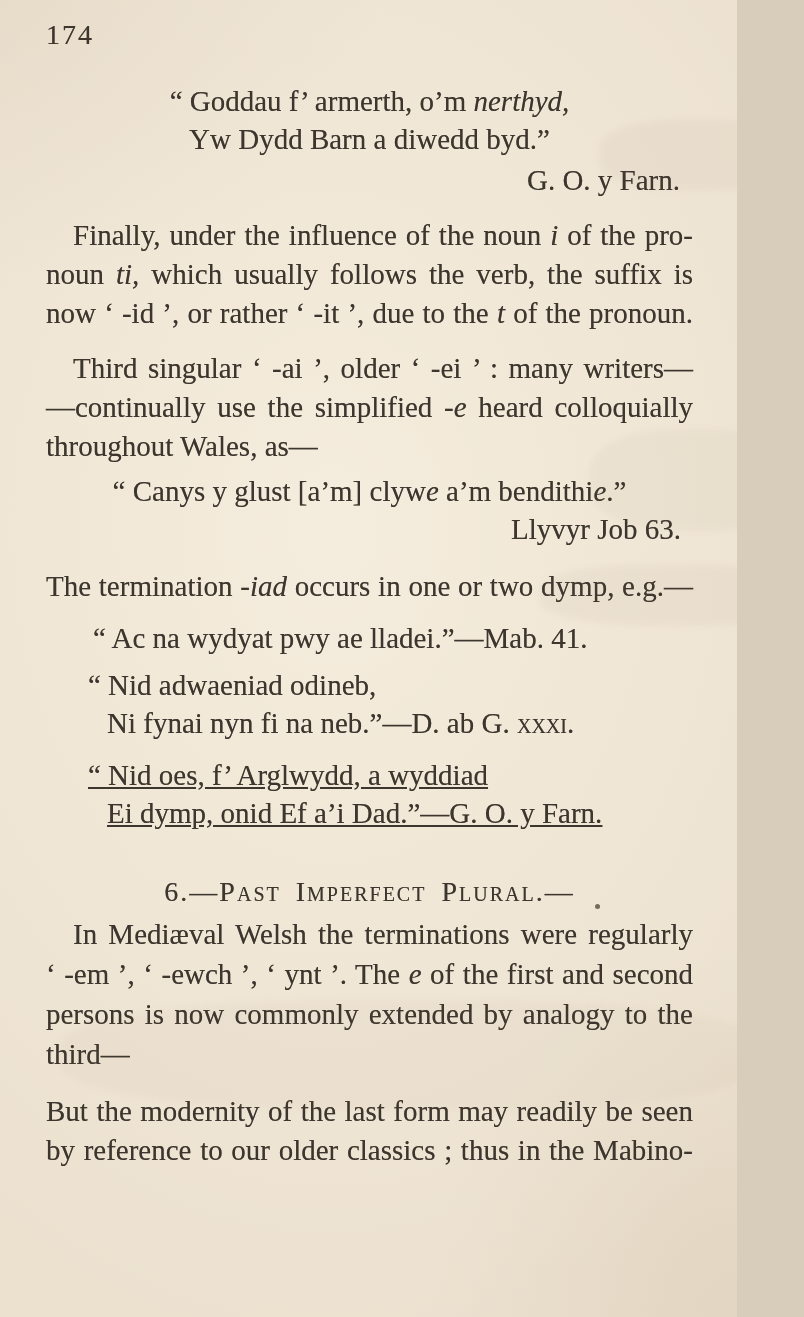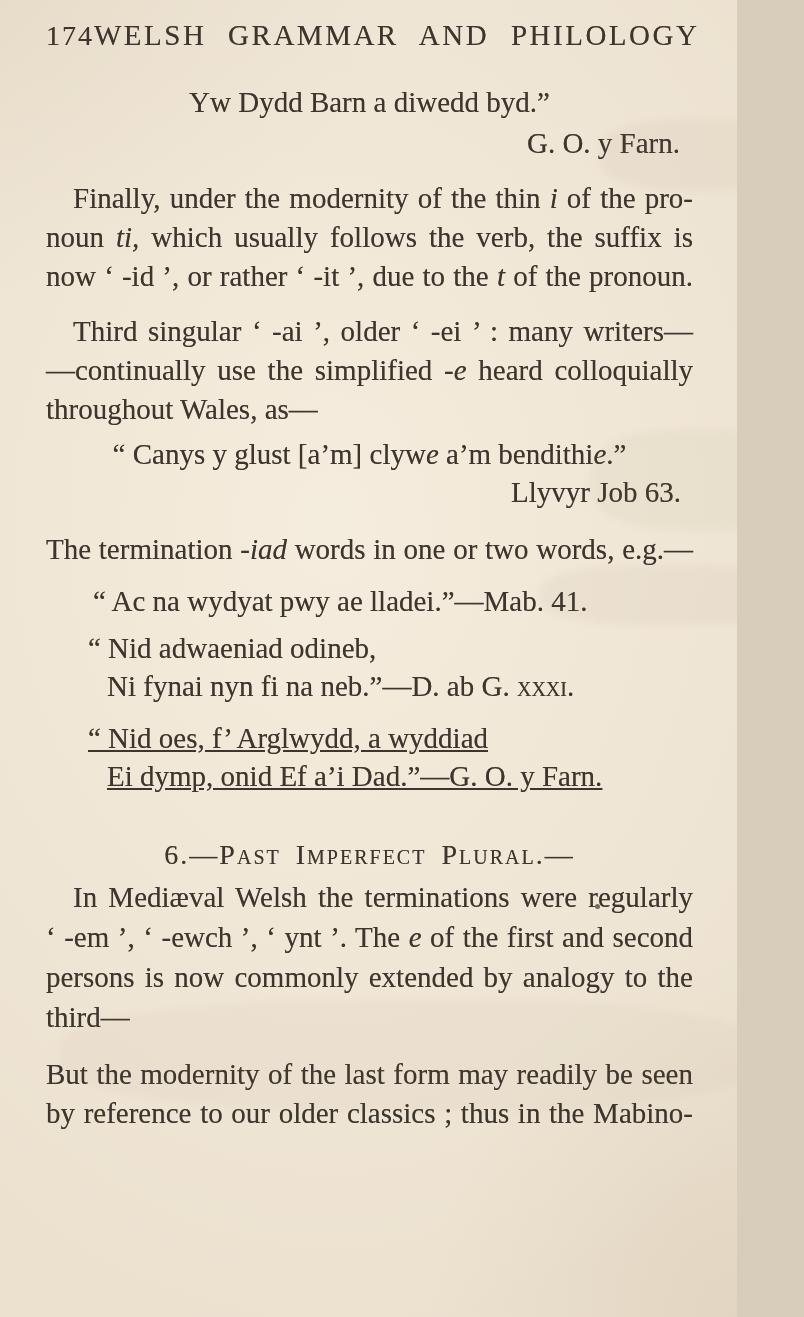--- a/index.html
+++ b/index.html
@@ -54,48 +54,48 @@
   .sm2{left:590px;top:430px;width:210px;height:100px;background:rgba(138,116,86,.05);}
   .sm3{left:540px;top:565px;width:260px;height:60px;background:rgba(138,116,86,.055);}
   .sm4{left:60px;top:1000px;width:700px;height:110px;background:rgba(138,116,86,.035);}
 </style>
 </head>
 <body>
 
 <div class="page" data-name="book-page">
   <div class="hdr" data-name="running-header">
     <span class="pgnum" data-name="page-number">174</span>
-    <span class="hdr-title" data-name="page-title">WELSH GRAMMAR AND PHILOLOGY</span>
   </div>
 
   <div data-name="page-content">
       <div class="blk verse" data-name="opening-verse">
+        <div class="ln" data-name="text-line"><span data-name="text-run">“ Goddau f’ armerth, o’m </span><span class="i" data-name="italic-text">nerthyd,</span></div>
         <div class="ln" data-name="text-line"><span data-name="text-run">Yw Dydd Barn a diwedd byd.”</span></div>
       </div>
       <div class="blk attr" data-name="opening-verse-attribution">
         <div class="ln" data-name="text-line"><span data-name="text-run">G. O. y Farn.</span></div>
       </div>
       <div class="blk para ind" data-name="paragraph-finally">
-        <div class="ln" data-name="text-line"><span data-name="text-run">Finally, under the modernity of the thin </span><span class="i" data-name="italic-text">i</span><span data-name="text-run"> of the pro-</span></div>
+        <div class="ln" data-name="text-line"><span data-name="text-run">Finally, under the influence of the noun </span><span class="i" data-name="italic-text">i</span><span data-name="text-run"> of the pro-</span></div>
         <div class="ln" data-name="text-line"><span data-name="text-run">noun </span><span class="i" data-name="italic-text">ti,</span><span data-name="text-run"> which usually follows the verb, the suffix is</span></div>
         <div class="ln" data-name="text-line"><span data-name="text-run">now ‘ -id ’, or rather ‘ -it ’, due to the </span><span class="i" data-name="italic-text">t</span><span data-name="text-run"> of the pronoun.</span></div>
       </div>
       <div class="blk para ind" data-name="paragraph-third-singular">
         <div class="ln" data-name="text-line"><span data-name="text-run">Third singular ‘ -ai ’, older ‘ -ei ’ : many writers—</span></div>
         <div class="ln" data-name="text-line"><span data-name="text-run">—continually use the simplified </span><span class="i" data-name="italic-text">-e</span><span data-name="text-run"> heard colloquially</span></div>
         <div class="ln short" data-name="text-line"><span data-name="text-run">throughout Wales, as—</span></div>
       </div>
       <div class="blk quote" data-name="quote-canys">
         <div class="ln" data-name="text-line"><span data-name="text-run">“ Canys y glust [a’m] clyw</span><span class="i" data-name="italic-text">e</span><span data-name="text-run"> a’m bendithi</span><span class="i" data-name="italic-text">e</span><span data-name="text-run">.”</span></div>
       </div>
       <div class="blk attr" data-name="quote-canys-attribution">
         <div class="ln" data-name="text-line"><span data-name="text-run">Llyvyr Job 63.</span></div>
       </div>
       <div class="blk para" data-name="paragraph-termination-iad">
-        <div class="ln" data-name="text-line"><span data-name="text-run">The termination </span><span class="i" data-name="italic-text">-iad</span><span data-name="text-run"> words in one or two words, e.g.—</span></div>
+        <div class="ln" data-name="text-line"><span data-name="text-run">The termination </span><span class="i" data-name="italic-text">-iad</span><span data-name="text-run"> occurs in one or two dymp, e.g.—</span></div>
       </div>
       <div class="blk cite" data-name="citation-mab">
         <div class="ln" data-name="text-line"><span data-name="text-run">“ Ac na wydyat pwy ae lladei.”—Mab. 41.</span></div>
       </div>
       <div class="blk cite" data-name="citation-dab-g">
         <div class="ln" data-name="text-line"><span data-name="text-run">“ Nid adwaeniad odineb,</span></div>
         <div class="ln" data-name="text-line"><span data-name="text-run">Ni fynai nyn fi na neb.”—D. ab G. </span><span class="sc" data-name="small-caps-text">xxxi</span><span data-name="text-run">.</span></div>
       </div>
       <div class="blk cite" data-name="citation-go-farn">
         <div class="ln" data-name="text-line"><span data-name="text-run">“ Nid oes, f’ Arglwydd, a wyddiad</span></div>

